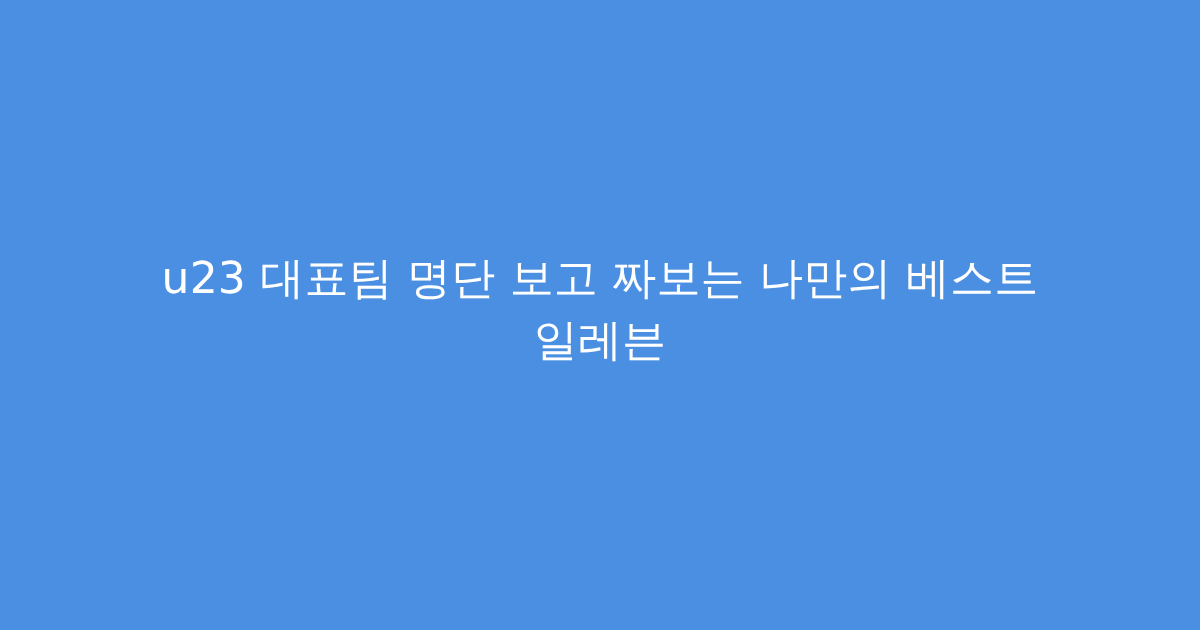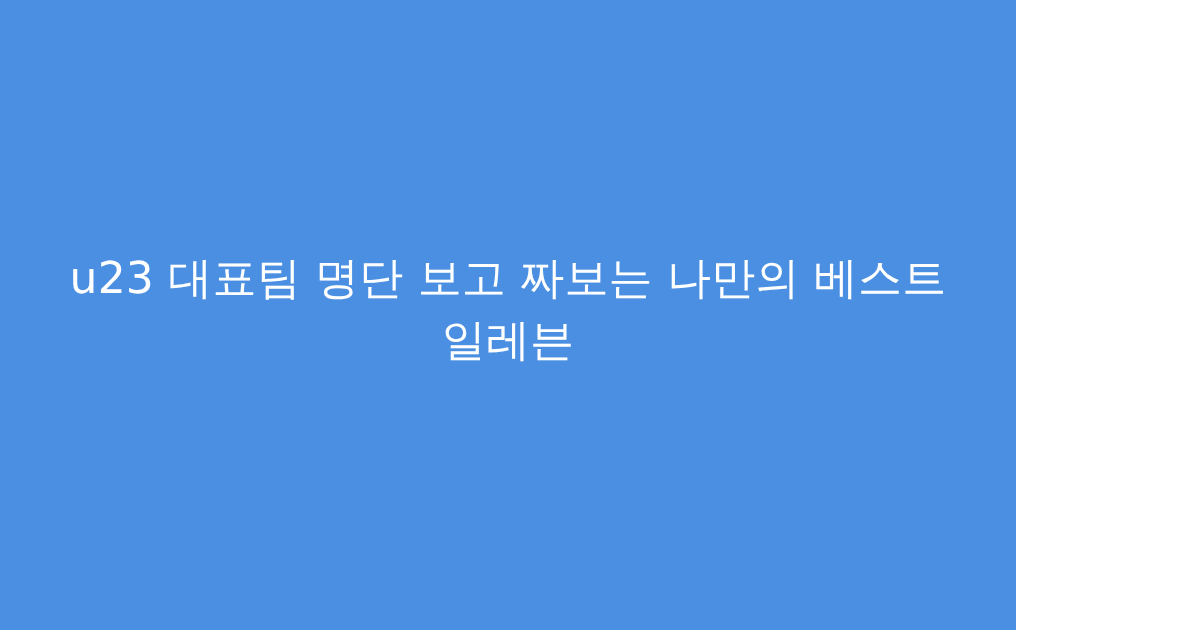--- a/index.html
+++ b/index.html
@@ -11,21 +11,21 @@
   body {
     width: 1200px;
     height: 630px;
     overflow: hidden;
     font-family: "DejaVu Sans", "Liberation Sans", sans-serif;
   }
 
   #og-card {
     position: relative;
     box-sizing: border-box;
-    width: 1016px;
+    width: 1200px;
     height: 630px;
     background-color: #4a8fe1;
     display: flex;
     align-items: center;
     justify-content: center;
     overflow: hidden;
   }
 
   #title-block {
     width: 960px;

